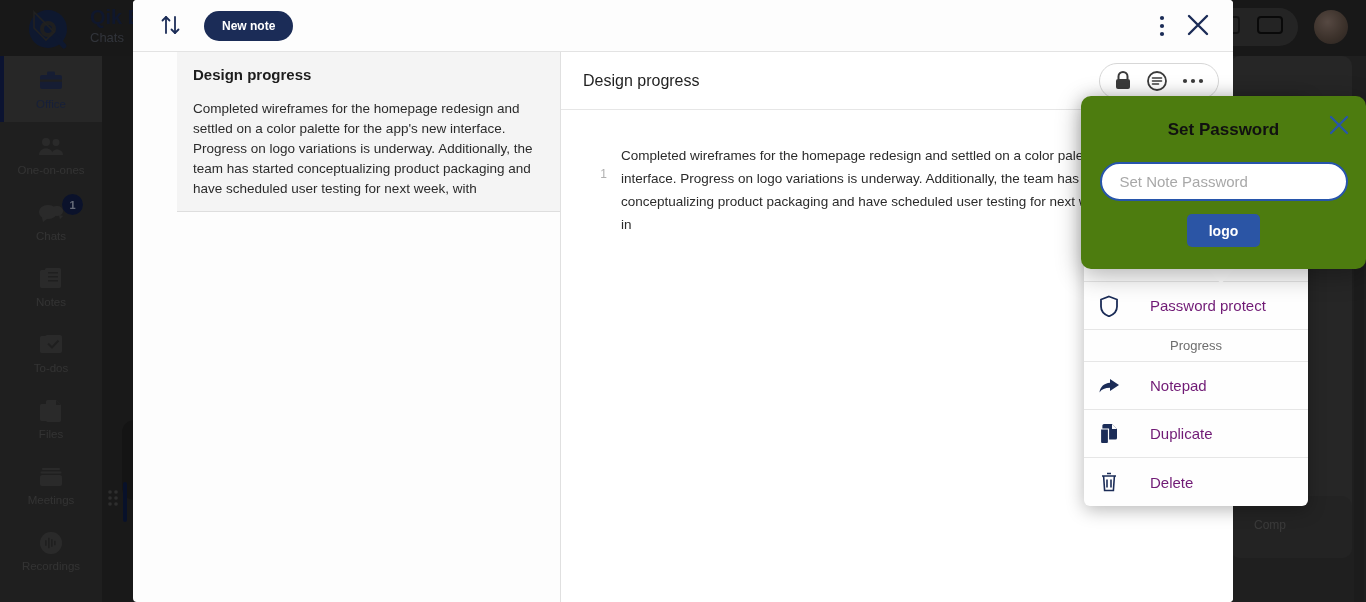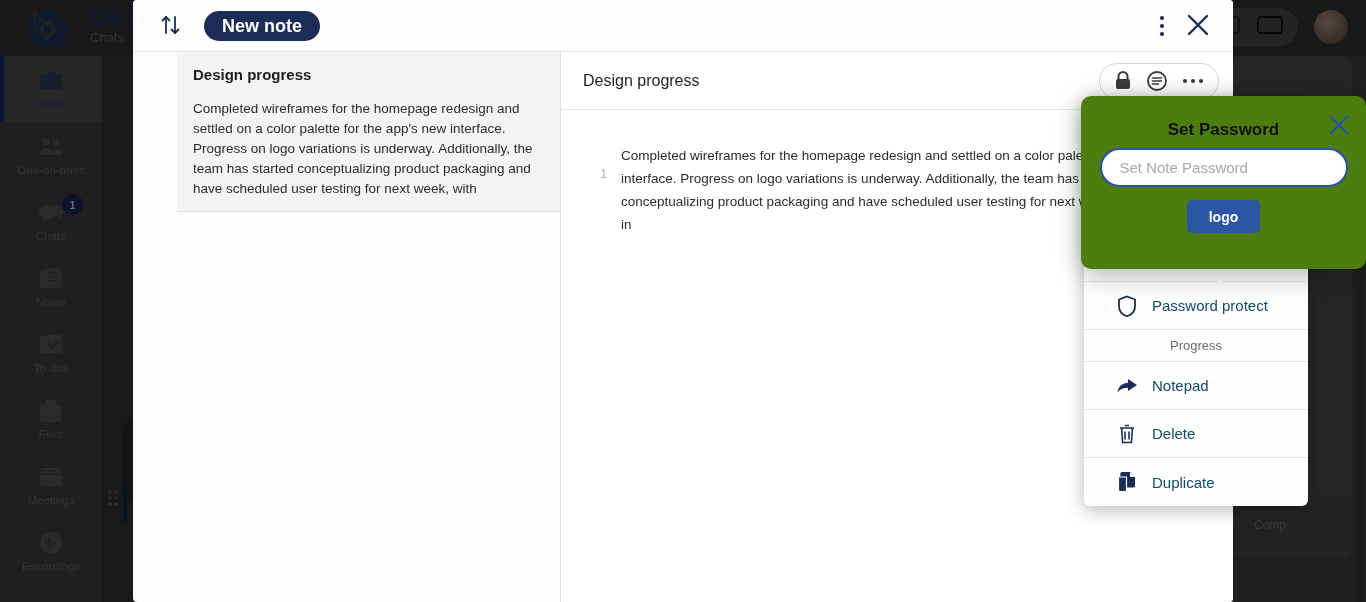--- a/index.html
+++ b/index.html
@@ -104,21 +104,21 @@
     background: #fdfdfd; border-radius: 4px; overflow: hidden;
   }
   .np-header {
     position: relative; height: 52px; background: #fdfdfd;
     border-bottom: 1px solid #e3e3e3;
   }
   .np-sort { position: absolute; left: 27px; top: 13px; cursor: pointer; }
   .np-newnote {
     position: absolute; left: 71px; top: 11px; height: 30px; padding: 0 18px;
     background: #1b2c57; color: #fff; border: none; border-radius: 16px;
-    font-size: 18px; font-weight: bold; cursor: pointer;
+    font-size: 12px; font-weight: bold; cursor: pointer;
     font-family: "Liberation Sans", sans-serif;
   }
   .np-title-wrap { position: absolute; left: 0; right: 0; top: 4px; text-align: center; }
   .np-title { font-size: 19px; font-weight: bold; color: #111; line-height: 24px; }
   .np-breadcrumb { font-size: 13px; color: #5e5e5e; line-height: 18px; }
   .np-breadcrumb .chev { color: #8a8a8a; margin-left: 3px; }
   .np-kebab { position: absolute; right: 68px; top: 15px; cursor: pointer; }
   .np-close { position: absolute; right: 22px; top: 12px; cursor: pointer; }
 
   .np-body { display: flex; height: 550px; padding-left: 44px; }
@@ -146,22 +146,22 @@
   .ed-linenum { width: 22px; font-size: 12px; color: #b0b0b0; text-align: right; padding-top: 23px; }
   .ed-text { flex: 1; padding-left: 14px; font-size: 13.5px; line-height: 23px; color: #2b2b2b; }
 
   
   .ctx-menu {
     position: absolute; left: 1084px; top: 96px; width: 224px;
     background: #fefefe; border-radius: 6px; overflow: hidden;
     box-shadow: 0 4px 18px rgba(0,0,0,0.28);
   }
   .ctx-item {
-    display: flex; align-items: center; gap: 14px; height: 48px; padding-left: 32px;
-    font-size: 15px; color: #0c4a6e; border-bottom: 1px solid #e6e6e6; cursor: pointer;
+    display: flex; align-items: center; gap: 30px; height: 48px; padding-left: 14px;
+    font-size: 15px; color: #701a75; border-bottom: 1px solid #e6e6e6; cursor: pointer;
   }
   .ctx-item:last-child { border-bottom: none; }
   .ctx-ico { width: 22px; display: flex; align-items: center; justify-content: center; }
   .ctx-section {
     height: 32px; display: flex; align-items: center; justify-content: center;
     font-size: 13px; color: #6d6d6d; border-bottom: 1px solid #e6e6e6;
   }
   .ctx-spacer { height: 186px; border-bottom: 1px solid #e6e6e6; }
 
   
@@ -169,21 +169,21 @@
     position: absolute; left: 1081px; top: 96px; width: 285px; height: 173px;
     background: #4d7c0f; border-radius: 10px;
     box-shadow: 0 6px 26px rgba(0,0,0,0.30);
   }
   .pw-title {
     text-align: center; font-size: 17px; font-weight: bold; color: #111;
     padding-top: 24px;
   }
   .pw-close { position: absolute; right: 16px; top: 18px; cursor: pointer; }
   .pw-input {
-    display: block; margin: 8px auto 0 auto; width: 248px; height: 39px;
+    display: block; margin: 22px auto 0 auto; width: 248px; height: 39px;
     border: 2px solid #2755ab; border-radius: 20px; padding: 0 18px;
     font-size: 15px; color: #333; outline: none;
     font-family: "Liberation Sans", sans-serif; background: #fff;
   }
   .pw-input::placeholder { color: #a8a8a8; }
   .pw-save {
     display: block; margin: 13px auto 0 auto; height: 33px; padding: 0 22px;
     background: #2b55a5; color: #fff; border: none; border-radius: 5px;
     font-size: 14px; font-weight: bold; cursor: pointer;
     font-family: "Liberation Sans", sans-serif;
@@ -476,40 +476,40 @@
         <svg width="22" height="20" viewBox="0 0 22 20">
             <path d="M12 3l9 6-9 6v-3.2c-5 0-8.5 1.6-10.5 4.6.8-5.6 4.6-9.2 10.5-9.6z" fill="#1b2c57"></path>
           </svg>
       </span>
       <span>Notepad</span>
     </div>
 
     <div class="ctx-item">
       <span class="ctx-ico">
         <svg width="20" height="22" viewBox="0 0 20 22">
+            <path d="M5 1h8l5 5v9a1.6 1.6 0 0 1-1.6 1.6H5A1.6 1.6 0 0 1 3.4 15V2.6A1.6 1.6 0 0 1 5 1z" fill="#1b2c57"></path>
+            <path d="M13 1l5 5h-5z" fill="#fdfdfd"></path>
+            <path d="M1.5 6h8v13a1.6 1.6 0 0 1-1.6 1.6H3.1A1.6 1.6 0 0 1 1.5 19z" fill="#1b2c57" stroke="#fdfdfd" stroke-width="1.2"></path>
+          </svg>
+      </span>
+      <span>Duplicate</span>
+    </div>
+
+    <div class="ctx-item">
+      <span class="ctx-ico">
+        <svg width="20" height="22" viewBox="0 0 20 22">
             <g fill="none" stroke="#1b2c57" stroke-width="1.6">
               <path d="M3 5h14"></path>
               <path d="M8 2.5h4"></path>
               <path d="M4.6 5l1 14.5h8.8L15.4 5"></path>
               <path d="M8 8.5v8M12 8.5v8"></path>
             </g>
           </svg>
       </span>
       <span>Delete</span>
-    </div>
-
-    <div class="ctx-item">
-      <span class="ctx-ico">
-        <svg width="20" height="22" viewBox="0 0 20 22">
-            <path d="M5 1h8l5 5v9a1.6 1.6 0 0 1-1.6 1.6H5A1.6 1.6 0 0 1 3.4 15V2.6A1.6 1.6 0 0 1 5 1z" fill="#1b2c57"></path>
-            <path d="M13 1l5 5h-5z" fill="#fdfdfd"></path>
-            <path d="M1.5 6h8v13a1.6 1.6 0 0 1-1.6 1.6H3.1A1.6 1.6 0 0 1 1.5 19z" fill="#1b2c57" stroke="#fdfdfd" stroke-width="1.2"></path>
-          </svg>
-      </span>
-      <span>Duplicate</span>
     </div>
   </div>
 
   <div class="pw-tail"></div>
   <div class="pw-dialog">
     <div class="pw-title">Set Password</div>
     <span class="pw-close">
       <svg width="22" height="22" viewBox="0 0 22 22">
           <path d="M3 3l16 16M19 3L3 19" stroke="#2755ab" stroke-width="2.2" stroke-linecap="round"></path>
         </svg>

